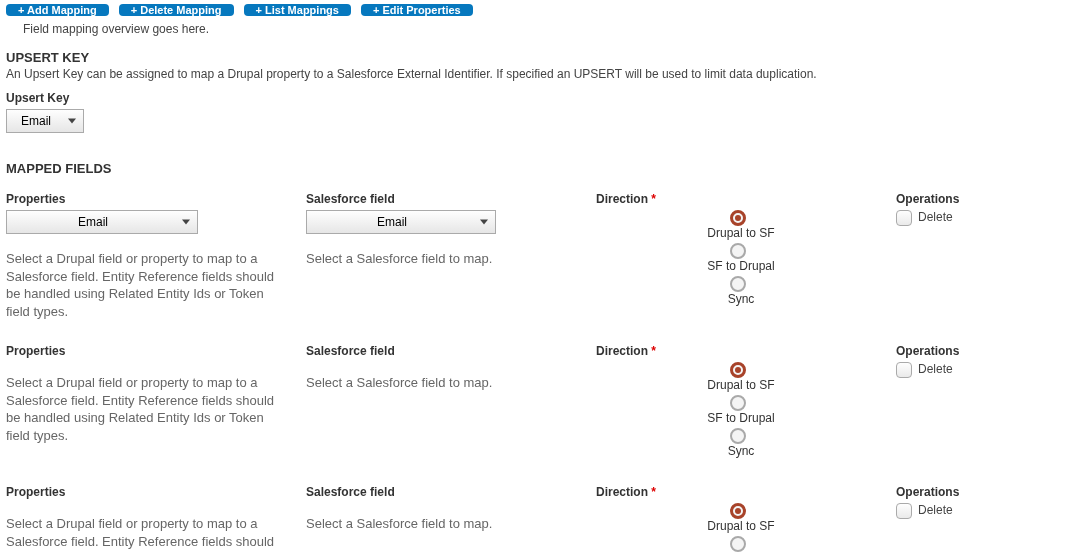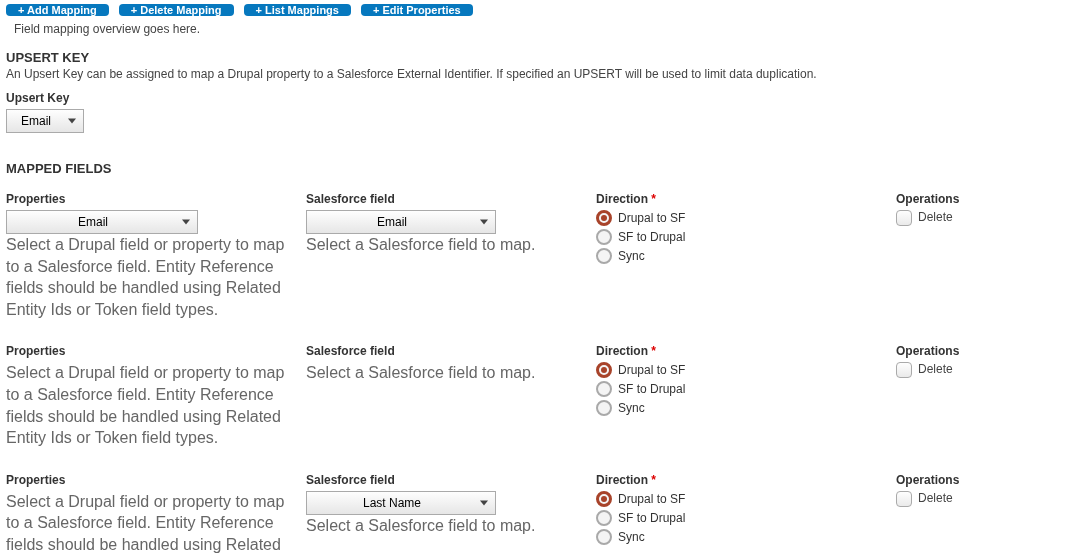--- a/index.html
+++ b/index.html
@@ -1,19 +1,19 @@
 <!DOCTYPE html>
 <html><head>
 <meta charset="utf-8">
 <style>
   * { box-sizing: border-box; }
   body { font-family: Verdana, Arial, sans-serif; font-size: 12px; color: #333; margin: 0; padding: 4px 6px; }
   .pill-row { display:flex; gap:10px; margin-bottom:6px; }
   .pill { background:#0678be; color:#fff; border:none; border-radius:4px; padding:0 12px; font-size:11px; font-weight:bold; cursor:pointer; }
-  .overview { font-size:12px; color:#444; margin:6px 0 14px 8px; }
+  .overview { font-size:12px; color:#444; margin:6px 0 14px 17px; }
   .section-title { font-weight:bold; font-size:13px; margin:4px 0 2px 0; }
   .section-title-big { font-weight:bold; font-size:13px; margin:28px 0 10px 0; }
   .subtext { font-size:12px; color:#444; margin-bottom:10px; }
   .label { font-weight:bold; font-size:12px; margin:6px 0 4px 0; display:block; }
   .req::after { content:" *"; color:#d00; font-weight:bold; }
   .select {
     appearance:none; -webkit-appearance:none;
     border:1px solid #aaa; border-radius:0;
     background:linear-gradient(#fefefe,#e6e6e6);
     padding:4px 26px 4px 8px; font-size:12px;
@@ -26,22 +26,22 @@
     border-top:5px solid #444; transform:translateY(-50%); pointer-events:none;
   }
   .select-narrow { width:78px; }
   .select-mid { width:192px; }
   .select-mid2 { width:190px; }
   .row { display:flex; align-items:flex-start; margin-bottom:18px; }
   .col-prop { width:300px; padding-right:10px; }
   .col-sf   { width:290px; padding-right:10px; }
   .col-dir  { width:300px; padding-right:10px; }
   .col-ops  { width:180px; }
-  .help { font-size:16px; color:#666; line-height:1.35; margin-top:0; max-width:280px; }
-  .radio-row { display:flex; align-items:center; margin:3px 0; }
+  .help { font-size:13px; color:#666; line-height:1.35; margin-top:16px; max-width:280px; }
+  .radio-row { display:flex; align-items:center; margin:3px 17px;flex-direction:column; }
   .radio {
     width:16px; height:16px; border-radius:50%;
     border:2px solid #a9a9a9; background:#f4f4f4;
     display:inline-flex; align-items:center; justify-content:center;
     margin-right:6px; cursor:pointer;
   }
   .radio.selected { border:3px solid #a8432a; }
   .radio.selected::after { content:""; width:6px; height:6px; border-radius:50%; background:#a8432a; }
   .radio-label { font-size:12px; color:#333; }
   .op-row { display:flex; gap:6px; }
@@ -145,23 +145,20 @@
       </div>
     </div>
   </div>
     <div class="row">
     <div class="col-prop">
       <span class="label">Properties</span>
       <div class="help">Select a Drupal field or property to map to a Salesforce field. Entity Reference fields should be handled using Related Entity Ids or Token field types.</div>
     </div>
     <div class="col-sf">
       <span class="label">Salesforce field</span>
-      <span class="select-wrap">
-        <button class="select select-mid2">Last Name</button>
-      </span>
       <div class="help">Select a Salesforce field to map.</div>
     </div>
     <div class="col-dir">
       <span class="label req">Direction</span>
       <div class="radio-row">
         <span class="radio selected"></span>
         <span class="radio-label">Drupal to SF</span>
       </div>
       <div class="radio-row">
         <span class="radio "></span>

